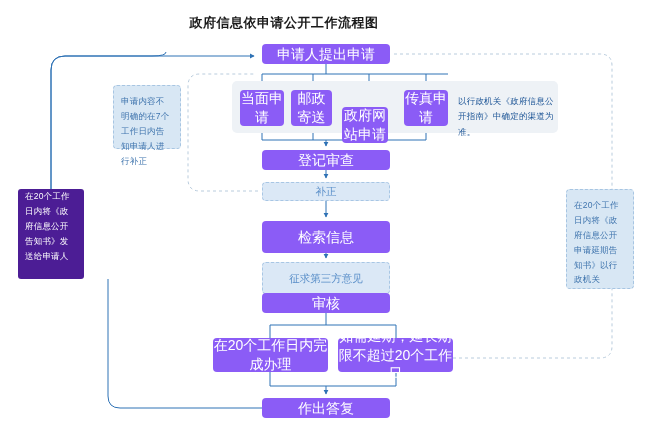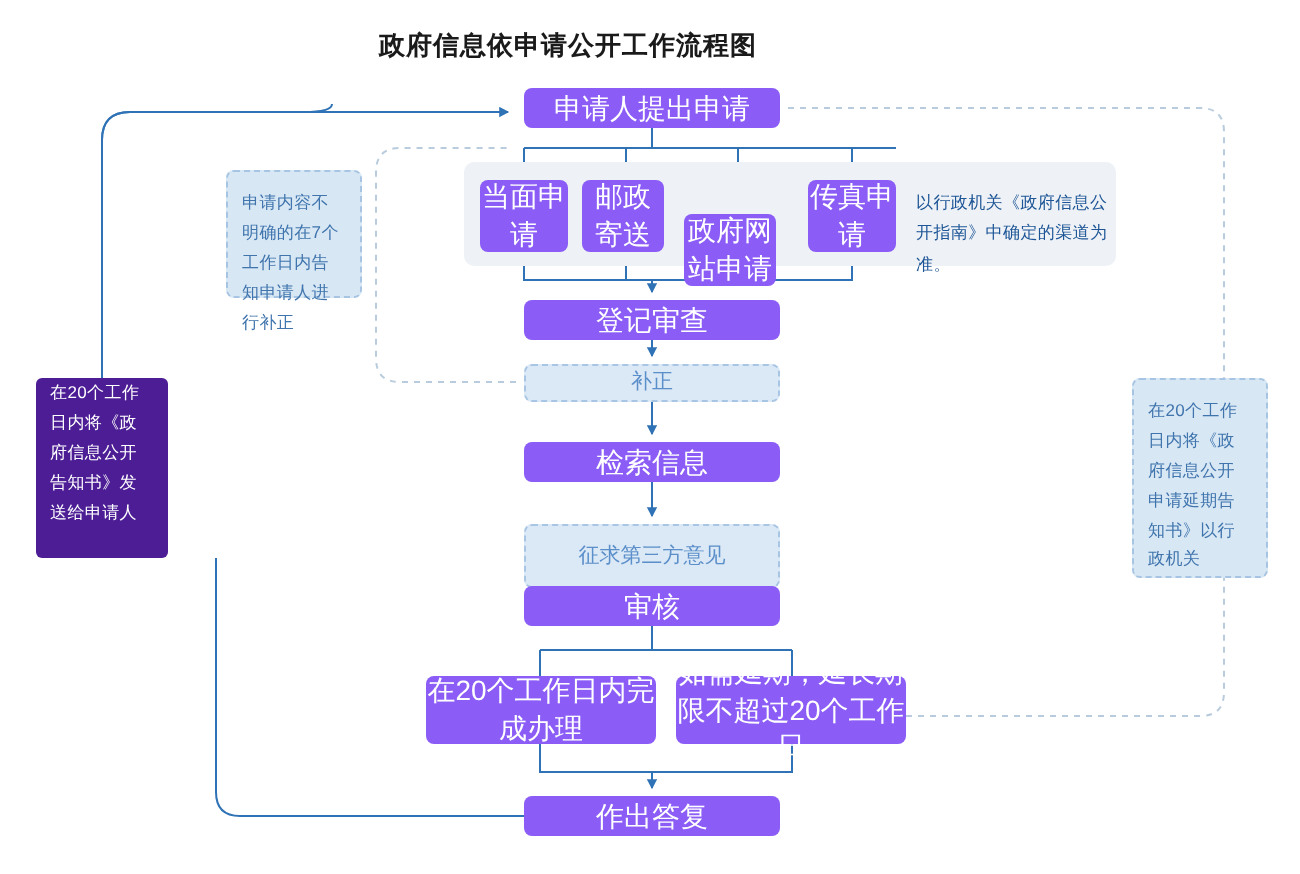--- a/index.html
+++ b/index.html
@@ -57,21 +57,21 @@
   #n-apply   {left:262px;top:44px;width:128px;height:20px;}
   #panel-1   {left:232px;top:81px;width:326px;height:52px;}
   #m1{left:240px;top:90px;width:44px;height:36px;}
   #m2{left:291px;top:90px;width:41px;height:36px;}
   #m3{left:342px;top:107px;width:46px;height:36px;}
   #m4{left:404px;top:90px;width:44px;height:36px;}
   #panel-note{left:458px;top:94px;width:98px;}
 
   #n-register{left:262px;top:150px;width:128px;height:20px;}
   #n-amend   {left:262px;top:182px;width:128px;height:19px;}
-  #n-search  {left:262px;top:221px;width:128px;height:20px;}
+  #n-search  {left:262px;top:221px;width:128px;height:32px;}
   #n-third   {left:262px;top:262px;width:128px;height:32px;}
   #n-review  {left:262px;top:293px;width:128px;height:20px;}
   #n-left20  {left:213px;top:338px;width:115px;height:34px;}
   #n-extend  {left:338px;top:338px;width:115px;height:34px;}
   #n-reply   {left:262px;top:398px;width:128px;height:20px;}
 
   #note-left-top{left:113px;top:85px;width:68px;height:64px;}
   #note-left-main{left:18px;top:189px;width:66px;height:90px;}
   #note-right-main{left:566px;top:189px;width:68px;height:100px;}
 </style>

